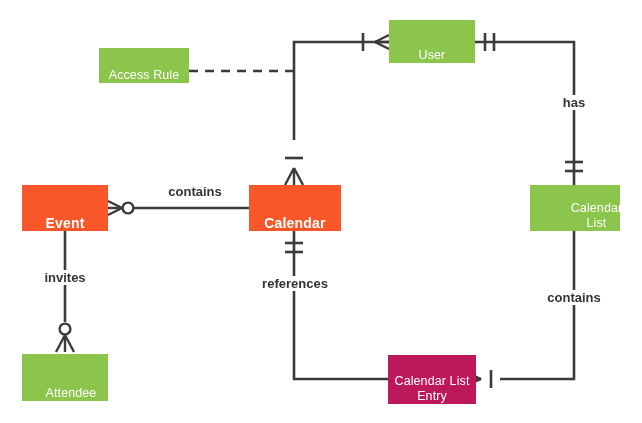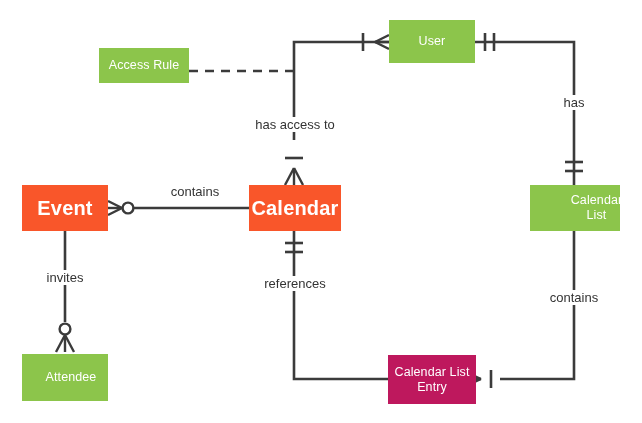--- a/index.html
+++ b/index.html
@@ -20,44 +20,45 @@
   #diagram-svg {
     position: absolute;
     left: 0;
     top: 0;
     width: 642px;
     height: 423px;
   }
   .entity-box {
     position: absolute;
     display: flex;
-    align-items: center;
+    align-items: flex-end;
     justify-content: center;
     text-align: center;
     color: #ffffff;
     font-size: 12.5px;
     line-height: 15px;
     letter-spacing: 0.1px;
     box-sizing: border-box;
     z-index: 3;
   }
   .entity-box.big-label {
-    font-size: 20px;
+    font-size: 14px;
     font-weight: bold;
     letter-spacing: 0.2px;
   }
   .edge-label {
     position: absolute;
     color: #333333;
     font-size: 13px;
     line-height: 15px;
     white-space: nowrap;
     z-index: 4;
     background: #ffffff;
     padding: 0 2px;
+    font-weight: bold;
   }
 </style>
 </head>
 <body>
 
 <div id="diagram-canvas">
 
   <svg id="diagram-svg" viewBox="0 0 642 423">
 
     <g>
@@ -168,23 +169,20 @@
   </div>
 
   <div class="edge-label" style="left:195px; top:184px; transform:translateX(-50%);">
     <span>contains</span>
   </div>
 
   <div class="edge-label" style="left:65px; top:270px; transform:translateX(-50%);">
     <span>invites</span>
   </div>
 
-  <div class="edge-label" style="left:295px; top:117px; transform:translateX(-50%);">
-    <span>has access to</span>
-  </div>
 
   <div class="edge-label" style="left:574px; top:95px; transform:translateX(-50%);">
     <span>has</span>
   </div>
 
   <div class="edge-label" style="left:574px; top:290px; transform:translateX(-50%);">
     <span>contains</span>
   </div>
 
   <div class="edge-label" style="left:295px; top:276px; transform:translateX(-50%);">

